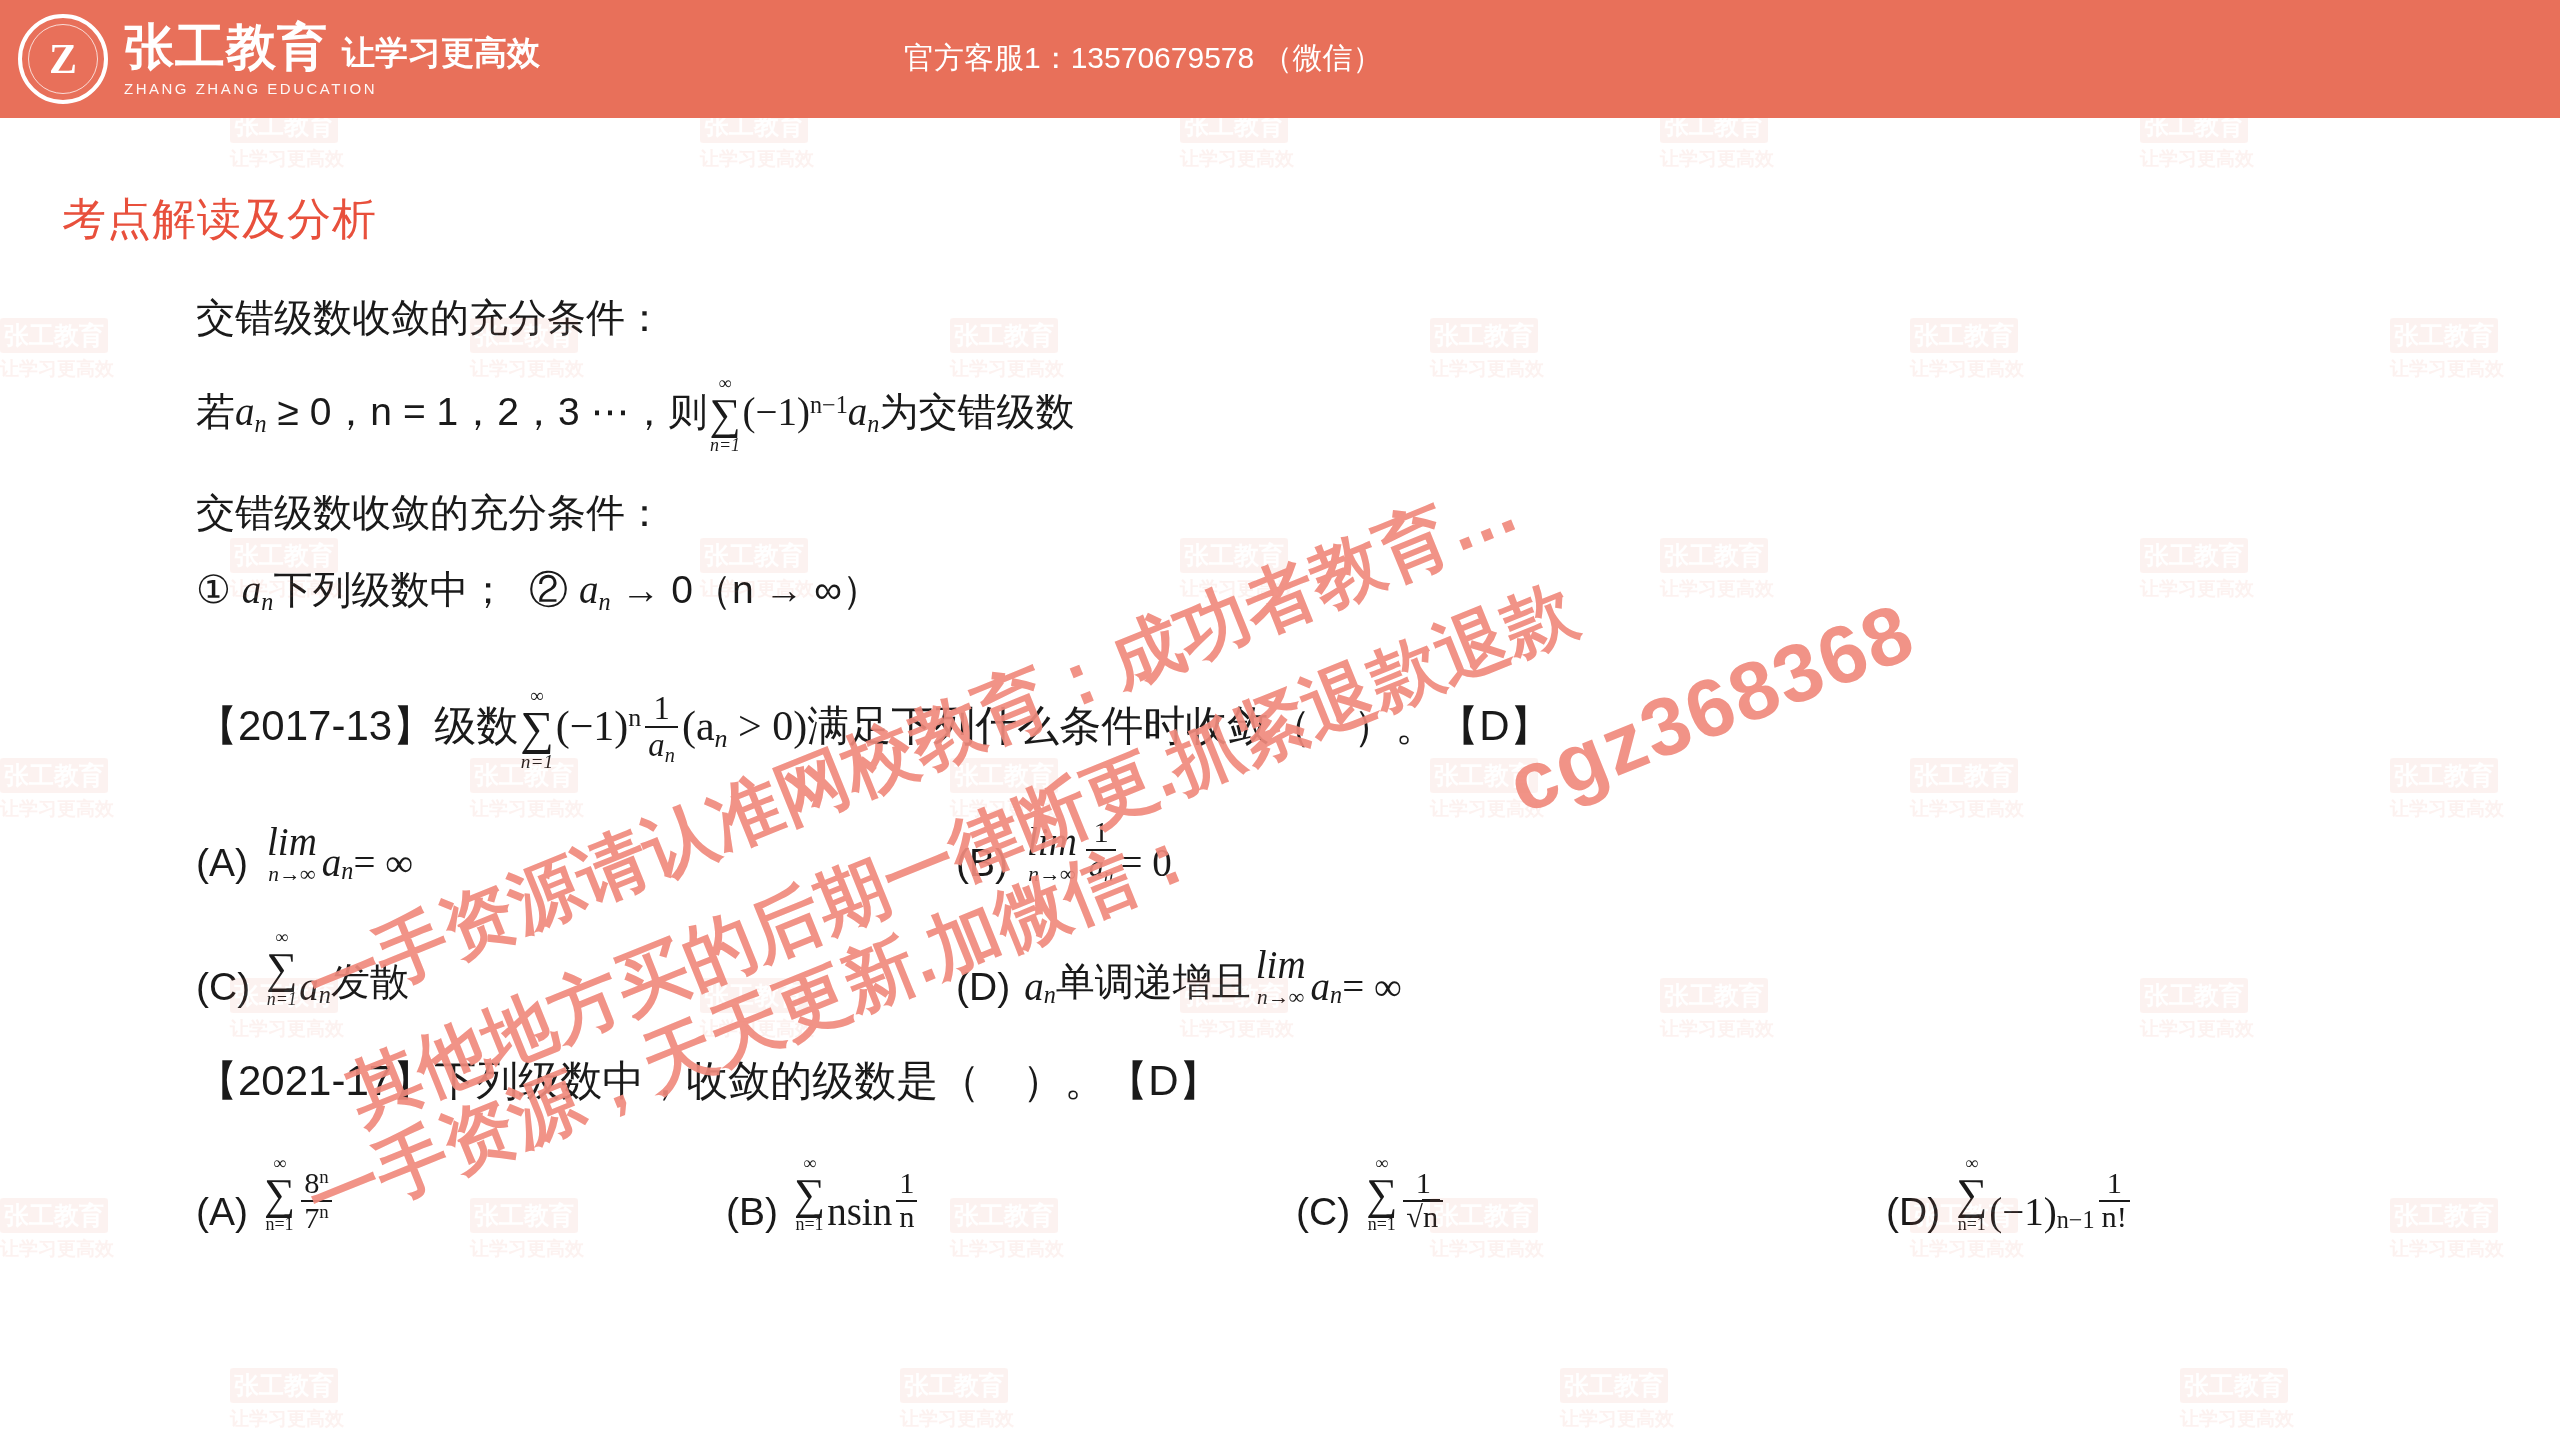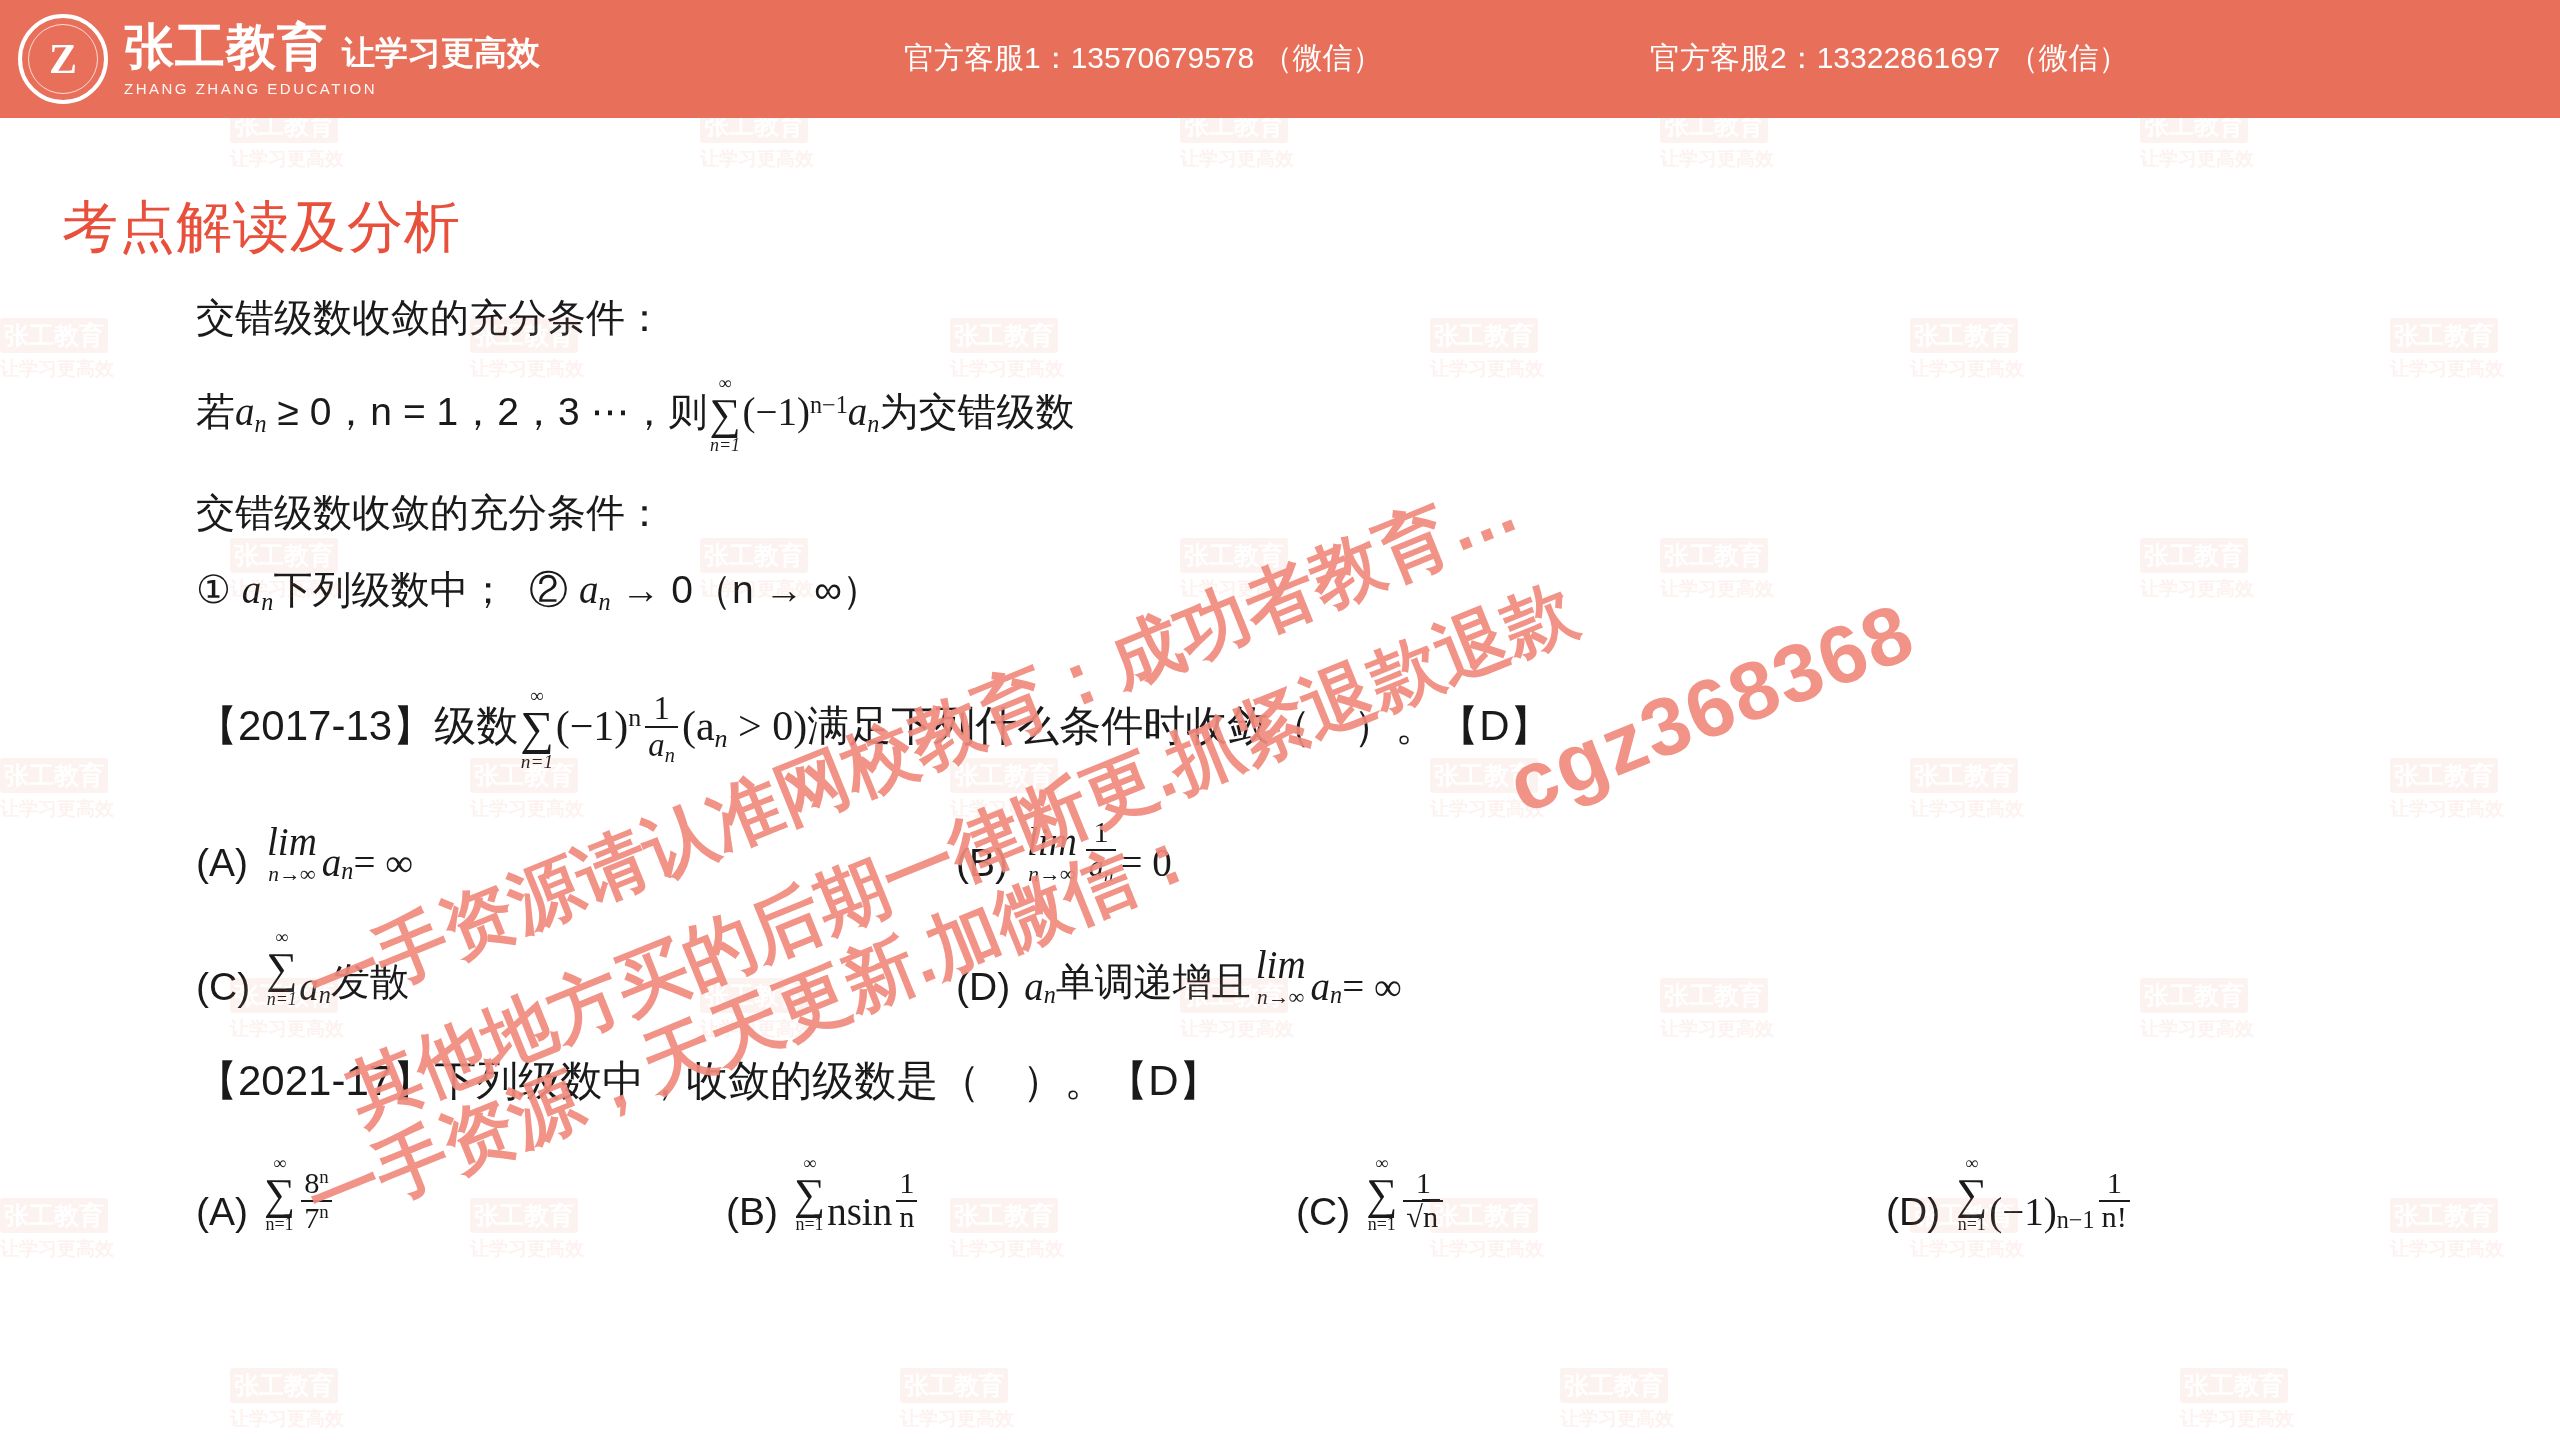--- a/index.html
+++ b/index.html
@@ -99,21 +99,21 @@
     width: 2560px;
     height: 1322px;
     background: #ffffff;
     overflow: hidden;
   }
   .section-title {
     position: absolute;
     left: 62px;
     top: 72px;
     color: #e8503c;
-    font-size: 56px;
+    font-size: 44px;
     letter-spacing: 1px;
   }
 
   .content {
     position: absolute;
     left: 196px;
     top: 180px;
     width: 2280px;
     color: #1a1a1a;
   }
@@ -261,21 +261,20 @@
     <div class="zi">Z</div>
   </div>
   <div class="brand-block">
     <div class="brand-line1">
       <span class="brand-cn">张工教育</span>
       <span class="brand-slogan">让学习更高效</span>
     </div>
     <div class="brand-en">ZHANG ZHANG EDUCATION</div>
   </div>
   <div class="contact contact-1">官方客服1：13570679578 （微信）</div>
-  <div class="contact contact-2">官方客服2：13322861697 （微信）</div>
 </div>
 
 <div class="slide">
 
   <div class="wm-tile" style="left:230px;  top:-10px;"><span class="w1">张工教育</span><span class="w2">让学习更高效</span></div>
   <div class="wm-tile" style="left:700px;  top:-10px;"><span class="w1">张工教育</span><span class="w2">让学习更高效</span></div>
   <div class="wm-tile" style="left:1180px; top:-10px;"><span class="w1">张工教育</span><span class="w2">让学习更高效</span></div>
   <div class="wm-tile" style="left:1660px; top:-10px;"><span class="w1">张工教育</span><span class="w2">让学习更高效</span></div>
   <div class="wm-tile" style="left:2140px; top:-10px;"><span class="w1">张工教育</span><span class="w2">让学习更高效</span></div>
 

